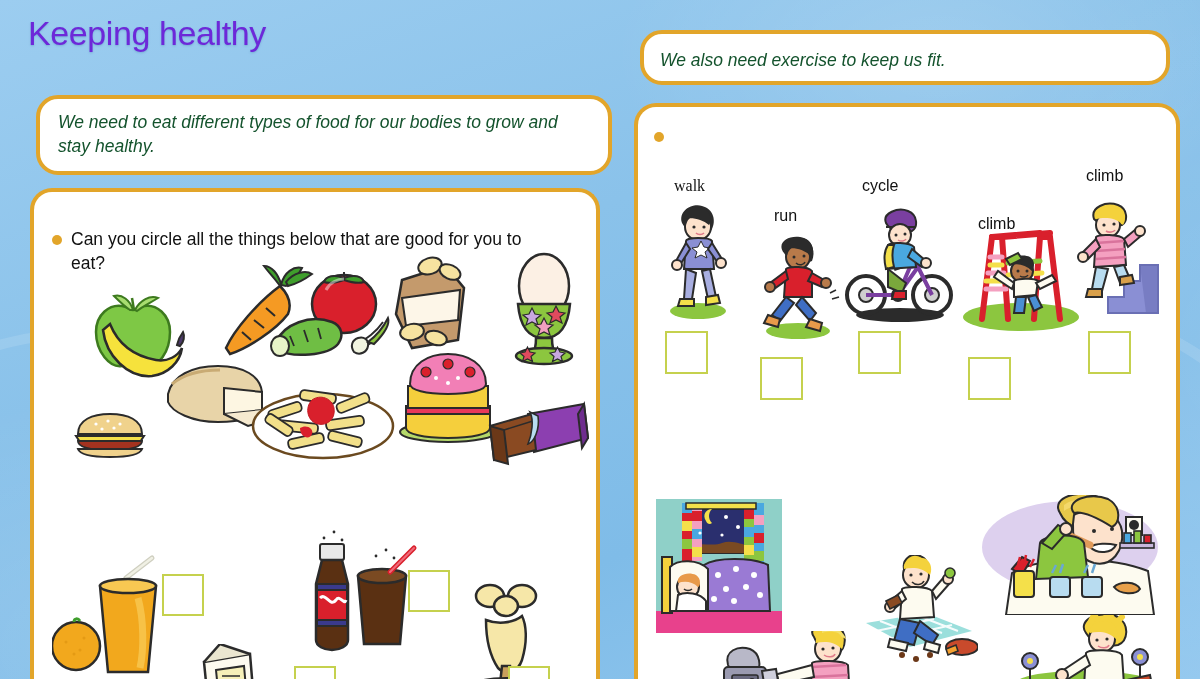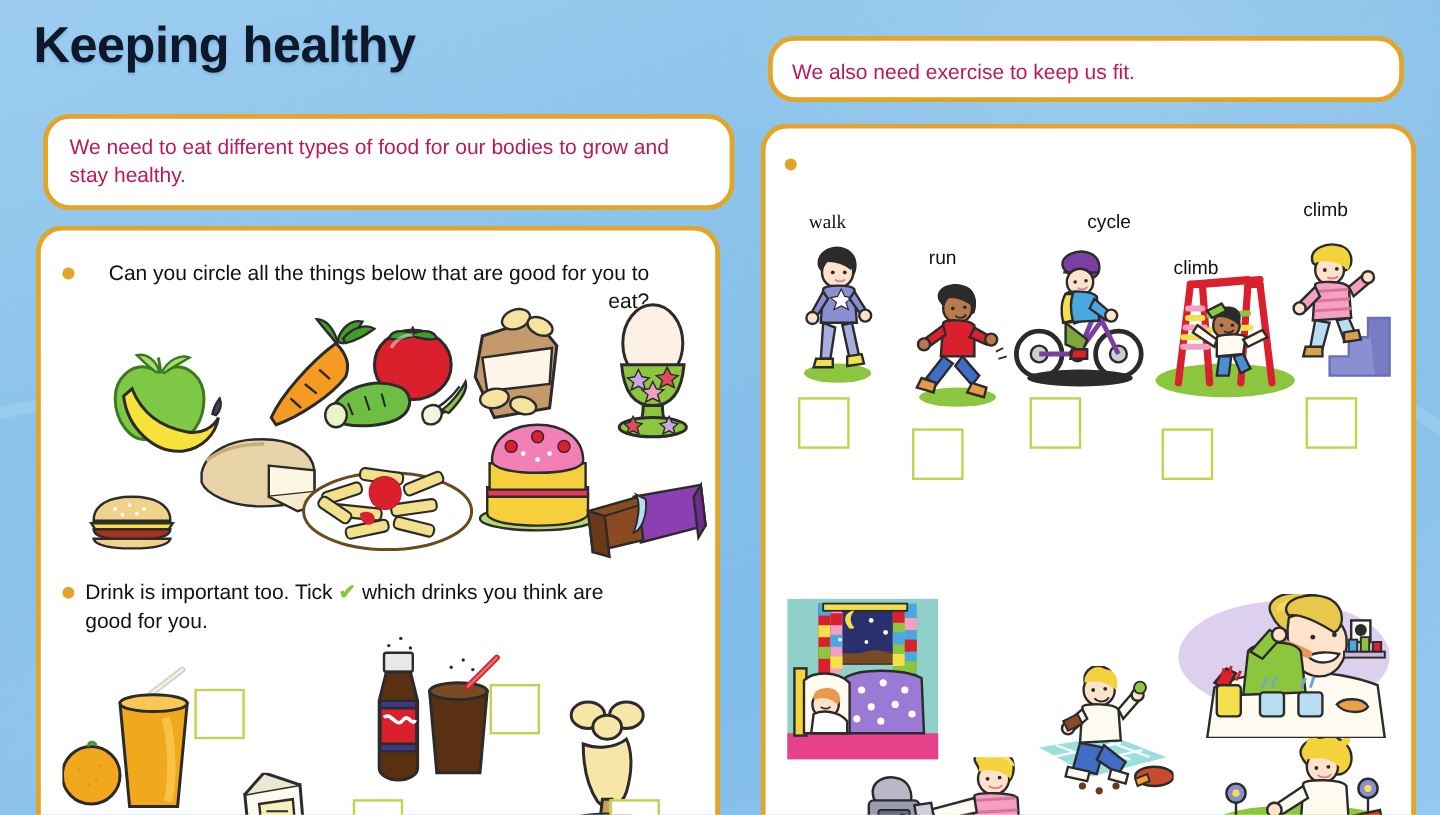--- a/index.html
+++ b/index.html
@@ -31,23 +31,23 @@
   }
   #bg .s1 { width: 860px; height: 700px; left: 120px; top: -330px; transform: rotate(16deg); }
   #bg .s2 { width: 1180px; height: 880px; left: -120px; top: -420px; transform: rotate(-8deg); border-width: 9px; }
   #bg .s3 { width: 680px; height: 560px; left: 700px; top: 300px; transform: rotate(30deg); border-width: 11px; }
   #bg .s4 { width: 520px; height: 520px; left: -190px; top: 330px; transform: rotate(-24deg); border-width: 10px; }
 
   
   #title {
     position: absolute;
     left: 28px; top: 14px;
-    color: #0f172a;
-    font-size: 42px;
-    font-weight: bold;
+    color: #6d28d9;
+    font-size: 34px;
+    font-weight: normal;
     letter-spacing: -0.4px;
     text-shadow: 0 1px 2px rgba(60,120,170,0.35);
     z-index: 5;
   }
 
   
   .panel {
     position: absolute;
     background: #ffffff;
     border: 4px solid #e2a52a;
@@ -57,22 +57,23 @@
   }
   .panel.clipped-bottom { border-bottom: none; border-bottom-left-radius: 0; border-bottom-right-radius: 0; }
 
   #intro-panel     { left: 36px;  top: 95px;  width: 576px; height: 80px; }
   #left-questions  { left: 30px;  top: 188px; width: 570px; height: 500px; }
   #exercise-intro  { left: 640px; top: 30px;  width: 530px; height: 55px; }
   #right-questions { left: 634px; top: 103px; width: 546px; height: 585px; }
 
   .panel-text {
     font-size: 17.5px;
-    color: #be185d;
+    color: #14532d;
     line-height: 1.35;
+    font-style: italic;
   }
   #intro-panel .panel-text { padding: 12px 16px 0 18px; }
   #exercise-intro .panel-text { padding: 15px 16px 0 16px; }
 
   
   .question {
     position: absolute;
     display: flex;
     gap: 9px;
     font-size: 17.5px;
@@ -119,21 +120,21 @@
 </div>
 
 <div id="title">Keeping healthy</div>
 
 <div class="panel" id="intro-panel">
   <div class="panel-text">We need to eat different types of food for our bodies to grow and stay healthy.</div>
 </div>
 
 <div class="panel clipped-bottom" id="left-questions">
 
-  <div class="question" style="left:18px; top:24px; width:510px;text-align:right;">
+  <div class="question" style="left:18px; top:36px; width:510px;">
     <span class="bullet"></span>
     <span class="qtext">Can you circle all the things below that are good for you to eat?</span>
   </div>
 
   <svg class="ill" style="left:36px; top:82px;" width="120" height="110" viewBox="0 0 120 110">
     <path d="M52 32 C40 30 26 40 26 58 C26 78 40 94 52 92 C58 91 60 88 64 88 C68 88 70 91 76 92 C88 94 100 78 100 58 C100 40 86 30 74 32 C68 33 66 36 63 36 C60 36 58 33 52 32 Z" fill="#7ec845" stroke="#3d7a1e" stroke-width="2.5"></path>
     <path d="M63 36 C60 26 52 20 44 22 C50 28 54 32 60 36 Z" fill="#a8dd70" stroke="#3d7a1e" stroke-width="2"></path>
     <path d="M65 36 C70 26 80 21 88 24 C80 29 73 32 67 37 Z" fill="#a8dd70" stroke="#3d7a1e" stroke-width="2"></path>
     <path d="M62 24 L64 36" stroke="#3d7a1e" stroke-width="2.5" fill="none"></path>
     <path d="M33 56 C36 82 58 104 82 102 C98 100 110 88 112 74 C108 82 98 88 86 86 C64 82 48 70 40 50 Z" fill="#f6e23c" stroke="#2b2b2b" stroke-width="2.5"></path>
@@ -238,28 +239,20 @@
 
   <svg class="ill" style="left:452px; top:208px;" width="105" height="68" viewBox="0 0 105 68">
     <path d="M42 14 L98 4 L102 38 L48 52 Z" fill="#8c3fb0" stroke="#2b2b2b" stroke-width="2"></path>
     <path d="M98 4 L102 38 L96 48 L92 14 Z" fill="#6e2d8e" stroke="#2b2b2b" stroke-width="2"></path>
     <path d="M4 26 L46 14 L50 50 L8 60 Z" fill="#8a4a22" stroke="#2b2b2b" stroke-width="2"></path>
     <path d="M4 26 L8 60 L22 64 L18 30 Z" fill="#6b3818" stroke="#2b2b2b" stroke-width="2"></path>
     <path d="M18 30 L50 20" stroke="#2b2b2b" stroke-width="1.6"></path>
     <path d="M44 12 C48 20 46 34 42 44 C48 42 54 30 52 16 Z" fill="#b8dcf0" stroke="#2b2b2b" stroke-width="1.6"></path>
   </svg>
 
-  <div class="question" style="left:18px; top:290px; width:520px;">
-    <span class="bullet"></span>
-    <span class="qtext">
-      <span>Drink is important too. Tick</span>
-      <span class="tick-glyph">✔</span>
-      <span>which drinks you think are good for you.</span>
-    </span>
-  </div>
 
   <svg class="ill" style="left:18px; top:358px;" width="120" height="130" viewBox="0 0 120 130">
     <path d="M74 28 L100 8" stroke="#cfcfc0" stroke-width="5" stroke-linecap="round"></path>
     <path d="M74 28 L100 8" stroke="#f0f0e4" stroke-width="2.5" stroke-linecap="round"></path>
     <path d="M48 36 L104 36 L96 122 L56 122 Z" fill="#f2a81d" stroke="#2b2b2b" stroke-width="2.5"></path>
     <ellipse cx="76" cy="36" rx="28" ry="7" fill="#f8c852" stroke="#2b2b2b" stroke-width="2.5"></ellipse>
     <path d="M86 48 C92 70 92 100 88 118" stroke="#f8c852" stroke-width="7" fill="none" opacity="0.8"></path>
     <circle cx="24" cy="96" r="24" fill="#f2a81d" stroke="#2b2b2b" stroke-width="2.5"></circle>
     <path d="M22 72 C22 68 26 68 28 71" stroke="#3f9e2c" stroke-width="3" fill="none"></path>
     <g fill="#d98f0e" opacity="0.55">
@@ -322,21 +315,21 @@
 </div>
 
 <div class="panel clipped-bottom" id="right-questions">
 
   <div class="question" style="left:16px; top:18px; width:510px;">
     <span class="bullet"></span>
   </div>
 
   <div class="act-label" style="left:36px;  top:70px;font-family:Liberation Serif, serif;">walk</div>
   <div class="act-label" style="left:136px; top:100px;">run</div>
-  <div class="act-label" style="left:224px; top:70px;margin-left:44px;">cycle</div>
+  <div class="act-label" style="left:224px; top:70px;">cycle</div>
   <div class="act-label" style="left:340px; top:108px;">climb</div>
   <div class="act-label" style="left:448px; top:60px;">climb</div>
 
   <svg class="ill" style="left:26px; top:96px;" width="70" height="120" viewBox="0 0 70 120">
     <ellipse cx="34" cy="108" rx="28" ry="8" fill="#8cc63f"></ellipse>
     <path d="M18 20 C14 8 28 0 38 3 C50 6 52 18 48 26 C44 32 24 32 18 20 Z" fill="#2b2b2b"></path>
     <circle cx="34" cy="24" r="13" fill="#fde2cc" stroke="#2b2b2b" stroke-width="2"></circle>
     <path d="M20 16 C18 6 30 2 38 5 C48 9 48 18 45 22 C38 16 28 14 20 16 Z" fill="#2b2b2b"></path>
     <circle cx="30" cy="24" r="1.6" fill="#2b2b2b"></circle>
       <circle cx="40" cy="24" r="1.6" fill="#2b2b2b"></circle>

